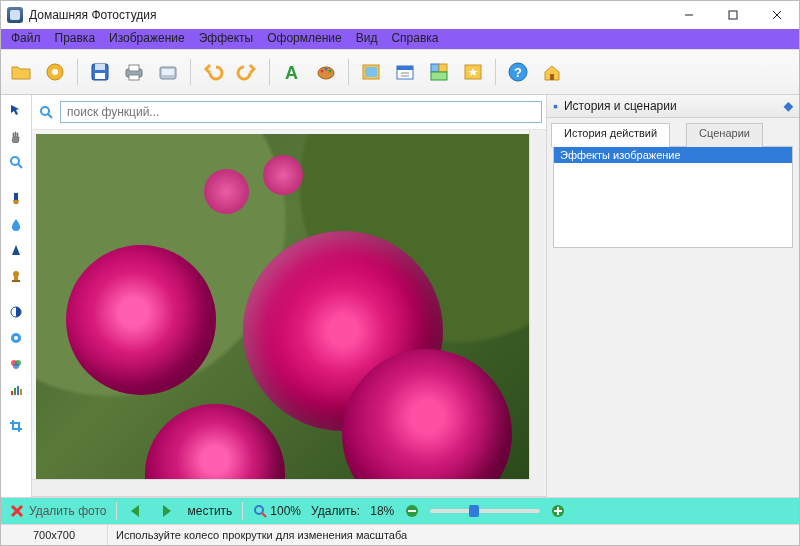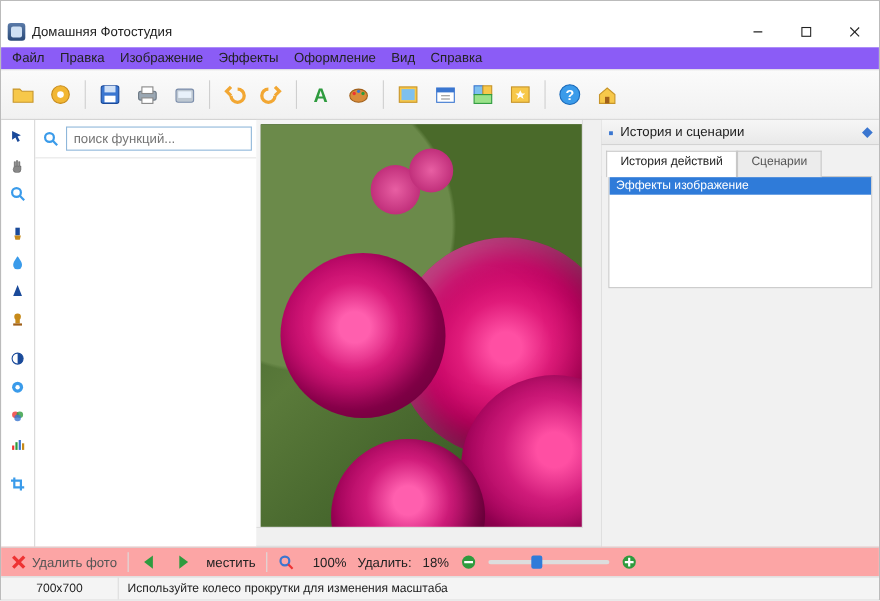--- a/index.html
+++ b/index.html
@@ -1,49 +1,49 @@
 <!DOCTYPE html>
 <html><head>
 <meta charset="utf-8">
 <style>
 html,body{margin:0;padding:0;font-family:"Segoe UI",Tahoma,sans-serif;font-size:12px;color:#222;background:#fff;overflow:hidden}
 .window{width:800px;height:546px;border:1px solid #bbb;box-sizing:border-box;display:flex;flex-direction:column;background:#fff}
-.titlebar{height:28px;display:flex;align-items:center;padding:14px 0 0 6px;background:#fff}
+.titlebar{height:28px;display:flex;align-items:center;padding:0 0 0 6px;background:#fff}
 .titlebar .app-icon{width:16px;height:16px;background:linear-gradient(#5a7aa8,#2a4a78);border-radius:3px;margin-right:6px;position:relative}
 .titlebar .app-icon::after{content:"";position:absolute;inset:3px;background:#cfe0f3;border-radius:2px}
 .titlebar .title{flex:1;font-size:12px}
 .winbtns{display:flex;height:100%}
 .winbtn{width:44px;display:flex;align-items:center;justify-content:center;font-family:inherit}
 .menubar{height:20px;display:flex;align-items:flex-start;padding:0 4px;gap:2px;background:#8b5cf6}
 .menubar span{padding:2px 6px}
 .toolbar{height:40px;display:flex;align-items:center;padding:2px 6px;gap:6px;border-top:1px solid #e3e3e3;border-bottom:1px solid #d0d0d0;background:linear-gradient(#fbfbfb,#f1f1f1)}
 .tbtn{width:28px;height:28px;display:flex;align-items:center;justify-content:center;border-radius:3px}
 .tsep{width:1px;height:26px;background:#cfcfcf;margin:0 2px}
 .body{flex:1;display:flex;min-height:0}
 .leftcol{width:30px;border-right:1px solid #d8d8d8;display:flex;flex-direction:column;align-items:center;padding-top:4px;gap:4px}
 .ltool{width:22px;height:22px;display:flex;align-items:center;justify-content:center;border-radius:2px;font-size:14px}
-.centercol{flex:1;display:flex;flex-direction:row;min-width:0}
+.centercol{flex:1;display:flex;flex-direction:column;min-width:0}
 .searchrow{height:28px;display:flex;align-items:center;padding:3px 4px;gap:4px;border-bottom:1px solid #e6e6e6}
 .searchrow input{flex:1;height:20px;border:1px solid #8fb7da;padding:0 6px;font-size:12px;outline:none}
 .canvas-wrap{flex:1;position:relative;overflow:hidden;background:#f4f4f4;border-bottom:1px solid #d8d8d8}
 .canvas{position:absolute;inset:4px 0 0 4px;right:16px;bottom:16px;background:#556b3a;overflow:hidden}
 .scroll-v{position:absolute;top:0;right:0;bottom:16px;width:16px;background:#f0f0f0;border-left:1px solid #ddd}
 .scroll-h{position:absolute;bottom:0;left:0;right:16px;height:16px;background:#f0f0f0;border-top:1px solid #ddd}
 .scroll-c{position:absolute;bottom:0;right:0;width:16px;height:16px;background:#f0f0f0}
 .flower{position:absolute;border-radius:50%}
 .rightcol{width:252px;border-left:1px solid #d8d8d8;background:#f1f1f1;display:flex;flex-direction:column}
 .panel-hdr{height:22px;display:flex;align-items:center;padding:0 6px;background:linear-gradient(#f6f6f6,#e9e9e9);border-bottom:1px solid #d0d0d0;font-weight:bold;gap:6px}
 .panel-hdr .spacer{flex:1}
-.tabs{display:flex;height:24px;background:#f1f1f1;padding:4px 4px 0 4px;gap:0}
+.tabs{display:flex;height:24px;background:#f1f1f1;padding:4px 4px 0 4px;gap:16px}
 .tab{padding:3px 12px;border:1px solid #c8c8c8;background:#f4f4f4;font-size:11px;border-bottom:none;position:relative;top:1px}
 .tab.active{background:#fff;z-index:2}
 .tab:not(.active){background:#ececec;color:#555}
 .history{margin:0 6px 6px 6px;background:#fff;border:1px solid #c8c8c8;height:100px;overflow:auto}
 .history-item{background:#2f7bd9;color:#fff;padding:2px 6px;font-size:11px}
-.bottombar{height:26px;display:flex;align-items:center;padding:0 8px;gap:10px;border-top:1px solid #d8d8d8;background:#fca5a5}
+.bottombar{height:26px;display:flex;align-items:center;padding:0 8px;gap:10px;border-top:1px solid #d8d8d8;background:#5eead4}
 .bottombar .sep{width:1px;height:18px;background:#ddd}
 .statusbar{height:20px;display:flex;align-items:center;border-top:1px solid #d8d8d8;background:#f4f4f4;font-size:11px}
 .statusbar .cell{padding:0 8px;border-right:1px solid #ddd;height:100%;display:flex;align-items:center}
 .slider{width:110px;height:4px;background:#ddd;position:relative;border-radius:2px}
 .slider .thumb{position:absolute;top:-4px;left:35%;width:10px;height:12px;background:#2f7bd9;border-radius:2px}
 svg{display:block}
 </style>
 </head>
 <body>
 
@@ -329,21 +329,21 @@
           <path d="M12 2l-8 6 8 6z" fill="#2e9b3e"></path>
         </svg>
       </span>
     <span>
         <svg width="20" height="16">
           <path d="M6 2l8 6-8 6z" fill="#2e9b3e"></path>
         </svg>
       </span>
     <span>местить</span>
     <span class="sep"></span>
-    <span style="display:flex;align-items:center;gap:17px">
+    <span style="display:flex;align-items:center;gap:3px">
       <svg width="14" height="14">
           <circle cx="6" cy="6" r="4" fill="none" stroke="#3a76d0" stroke-width="2"></circle>
           <line x1="9" y1="9" x2="13" y2="13" stroke="#e33" stroke-width="2"></line>
         </svg>
       <span>100%</span>
     </span>
     <span>Удалить:</span>
     <span>18%</span>
     <span>
         <svg width="16" height="16">

